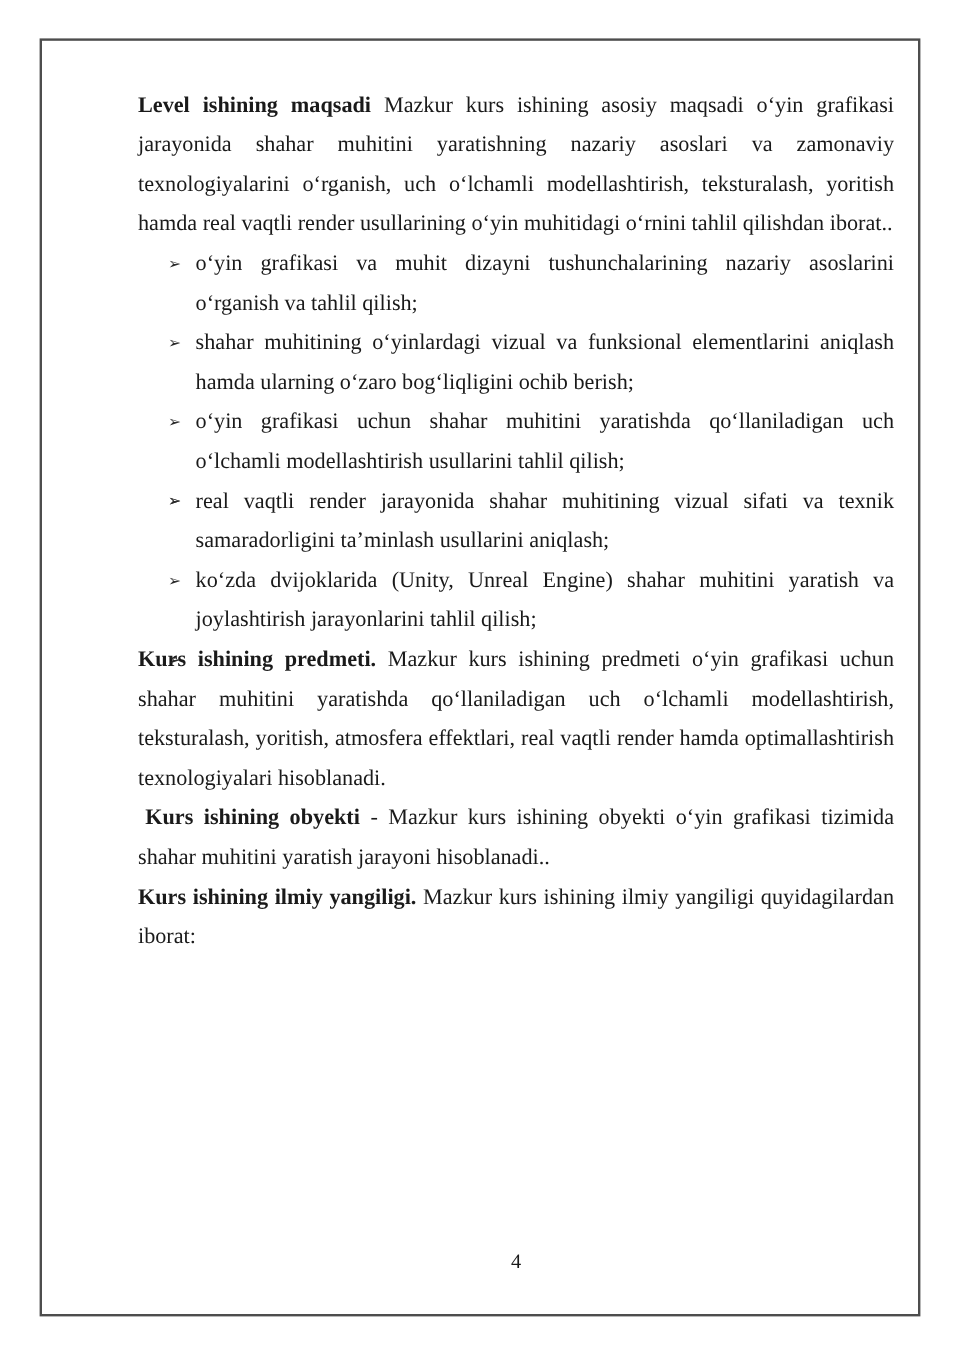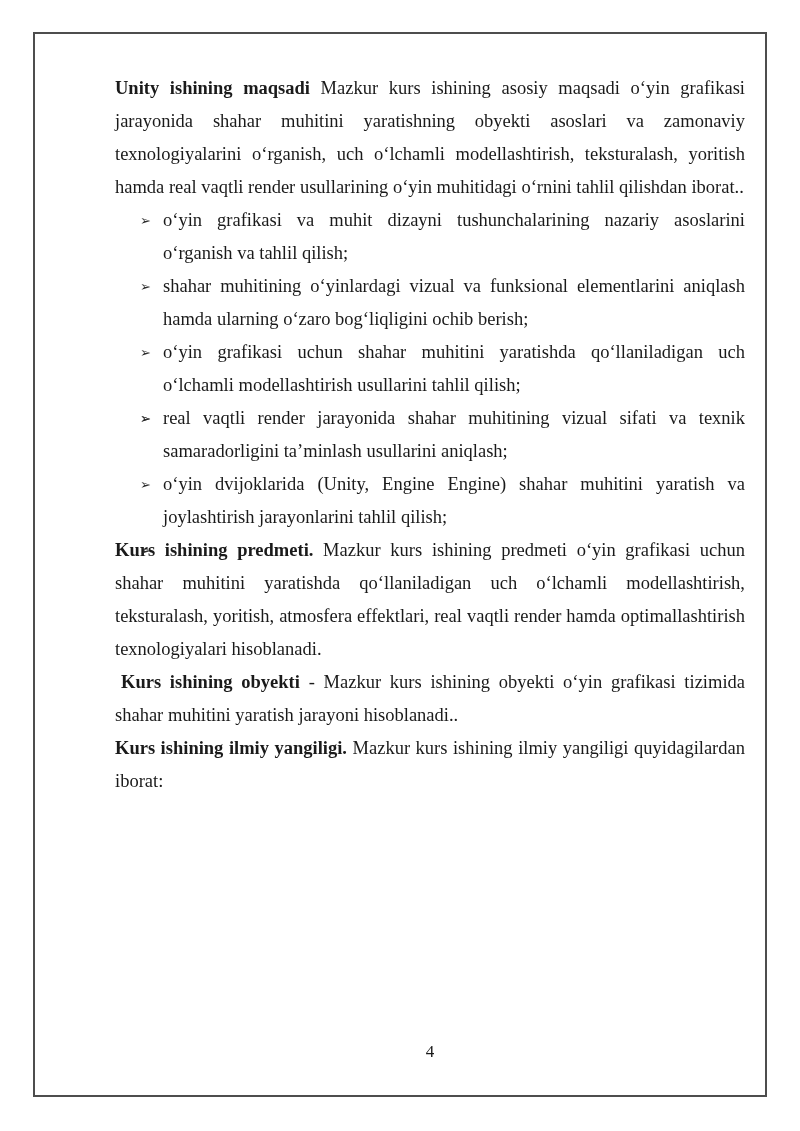--- a/index.html
+++ b/index.html
@@ -73,30 +73,30 @@
     font-size: 17px;
     line-height: 20px;
   }
 </style>
 </head>
 <body>
 
 <div class="frame">
   <div class="content">
 
-    <p class="para"><span class="b">Unity ishining maqsadi</span><span> Mazkur kurs ishining asosiy maqsadi oʻyin grafikasi jarayonida shahar muhitini yaratishning obyekti asoslari va zamonaviy texnologiyalarini oʻrganish, uch oʻlchamli modellashtirish, teksturalash, yoritish hamda real vaqtli render usullarining oʻyin muhitidagi oʻrnini tahlil qilishdan iborat..</span></p>
+    <p class="para"><span class="b">Level ishining maqsadi</span><span> Mazkur kurs ishining asosiy maqsadi oʻyin grafikasi jarayonida shahar muhitini yaratishning nazariy asoslari va zamonaviy texnologiyalarini oʻrganish, uch oʻlchamli modellashtirish, teksturalash, yoritish hamda real vaqtli render usullarining oʻyin muhitidagi oʻrnini tahlil qilishdan iborat..</span></p>
 
 
     <ul class="tasks">
       <li><span class="marker">➢</span><span>oʻyin grafikasi va muhit dizayni tushunchalarining nazariy asoslarini oʻrganish va tahlil qilish;</span></li>
       <li><span class="marker">➢</span><span>shahar muhitining oʻyinlardagi vizual va funksional elementlarini aniqlash hamda ularning oʻzaro bogʻliqligini ochib berish;</span></li>
       <li><span class="marker">➢</span><span>oʻyin grafikasi uchun shahar muhitini yaratishda qoʻllaniladigan uch oʻlchamli modellashtirish usullarini tahlil qilish;</span></li>
       <li><span class="marker">➢</span></li>
       <li><span class="marker">➢</span><span>real vaqtli render jarayonida shahar muhitining vizual sifati va texnik samaradorligini taʼminlash usullarini aniqlash;</span></li>
-      <li><span class="marker">➢</span><span>oʻyin dvijoklarida (Unity, Engine Engine) shahar muhitini yaratish va joylashtirish jarayonlarini tahlil qilish;</span></li>
+      <li><span class="marker">➢</span><span>koʻzda dvijoklarida (Unity, Unreal Engine) shahar muhitini yaratish va joylashtirish jarayonlarini tahlil qilish;</span></li>
       <li><span class="marker">➢</span></li>
     </ul>
 
     <p class="para"><span class="b">Kurs ishining predmeti.</span><span> Mazkur kurs ishining predmeti oʻyin grafikasi uchun shahar muhitini yaratishda qoʻllaniladigan uch oʻlchamli modellashtirish, teksturalash, yoritish, atmosfera effektlari, real vaqtli render hamda optimallashtirish texnologiyalari hisoblanadi.</span></p>
 
     <p class="para sp"><span class="b">Kurs ishining obyekti</span><span> - Mazkur kurs ishining obyekti oʻyin grafikasi tizimida shahar muhitini yaratish jarayoni hisoblanadi..</span></p>
 
     <p class="para"><span class="b">Kurs ishining ilmiy yangiligi.</span><span> Mazkur kurs ishining ilmiy yangiligi quyidagilardan iborat:</span></p>
 
   </div>

